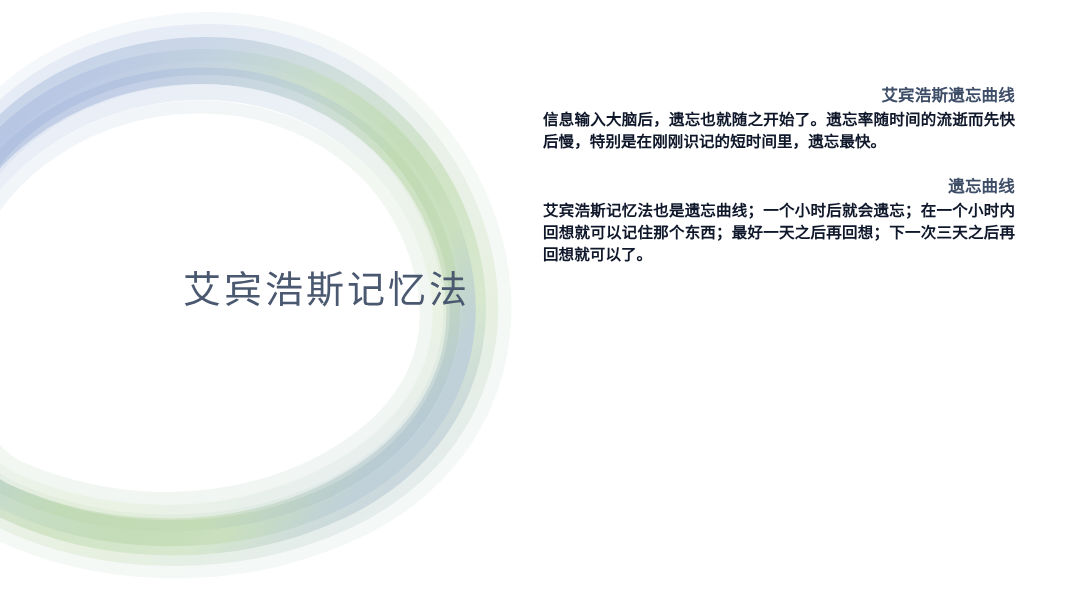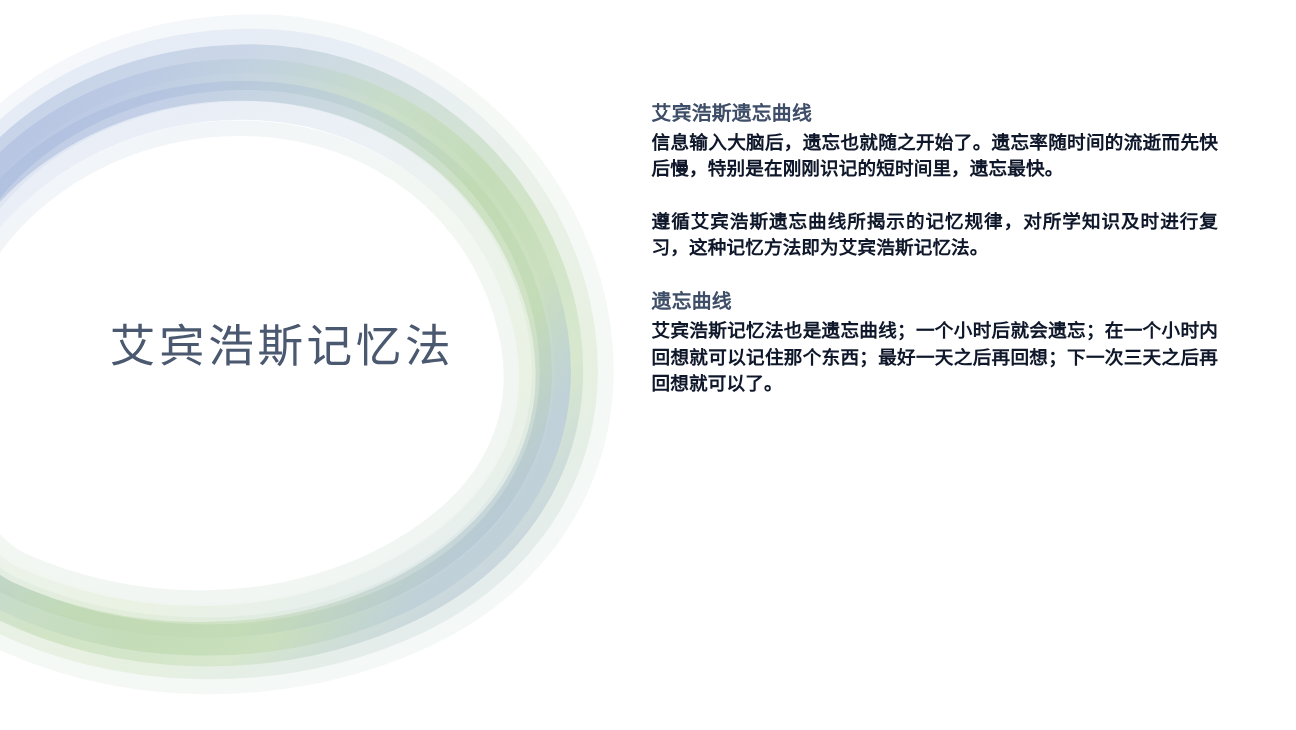--- a/index.html
+++ b/index.html
@@ -28,21 +28,21 @@
     height: 608px;
     pointer-events: none;
   }
 
   
   #title-block {
     position: absolute;
     left: 0px;
     top: 265px;
     width: 470px;
-    text-align: center;
+    text-align: right;
   }
   #title-block .slide-title {
     font-size: 38px;
     font-weight: 400;
     color: #4a5870;
     letter-spacing: 3px;
     line-height: 1.35;
     white-space: nowrap;
   }
 
@@ -59,20 +59,21 @@
   .content-section:last-child {
     margin-bottom: 0;
   }
   .section-heading {
     font-size: 16.5px;
     font-weight: 700;
     color: #3f4e68;
     line-height: 1.45;
     margin: 0 0 1px 0;
     letter-spacing: 0.2px;
+    text-align: right;
   }
   .section-body {
     font-size: 15.5px;
     font-weight: 700;
     color: #0f172a;
     line-height: 1.42;
     margin: 0;
     letter-spacing: 0.1px;
     text-align: justify;
     text-justify: inter-character;
@@ -195,21 +196,20 @@
   </div>
 
   <div id="content-column">
 
     <div class="content-section">
       <div class="section-heading">艾宾浩斯遗忘曲线</div>
       <p class="section-body">信息输入大脑后，遗忘也就随之开始了。遗忘率随时间的流逝而先快后慢，特别是在刚刚识记的短时间里，遗忘最快。</p>
     </div>
 
     <div class="content-section">
-      <p class="section-body">遵循艾宾浩斯遗忘曲线所揭示的记忆规律，对所学知识及时进行复习，这种记忆方法即为艾宾浩斯记忆法。</p>
     </div>
 
 
     <div class="content-section">
       <div class="section-heading">遗忘曲线</div>
       <p class="section-body">艾宾浩斯记忆法也是遗忘曲线；一个小时后就会遗忘；在一个小时内回想就可以记住那个东西；最好一天之后再回想；下一次三天之后再回想就可以了。</p>
     </div>
 
   </div>
 

